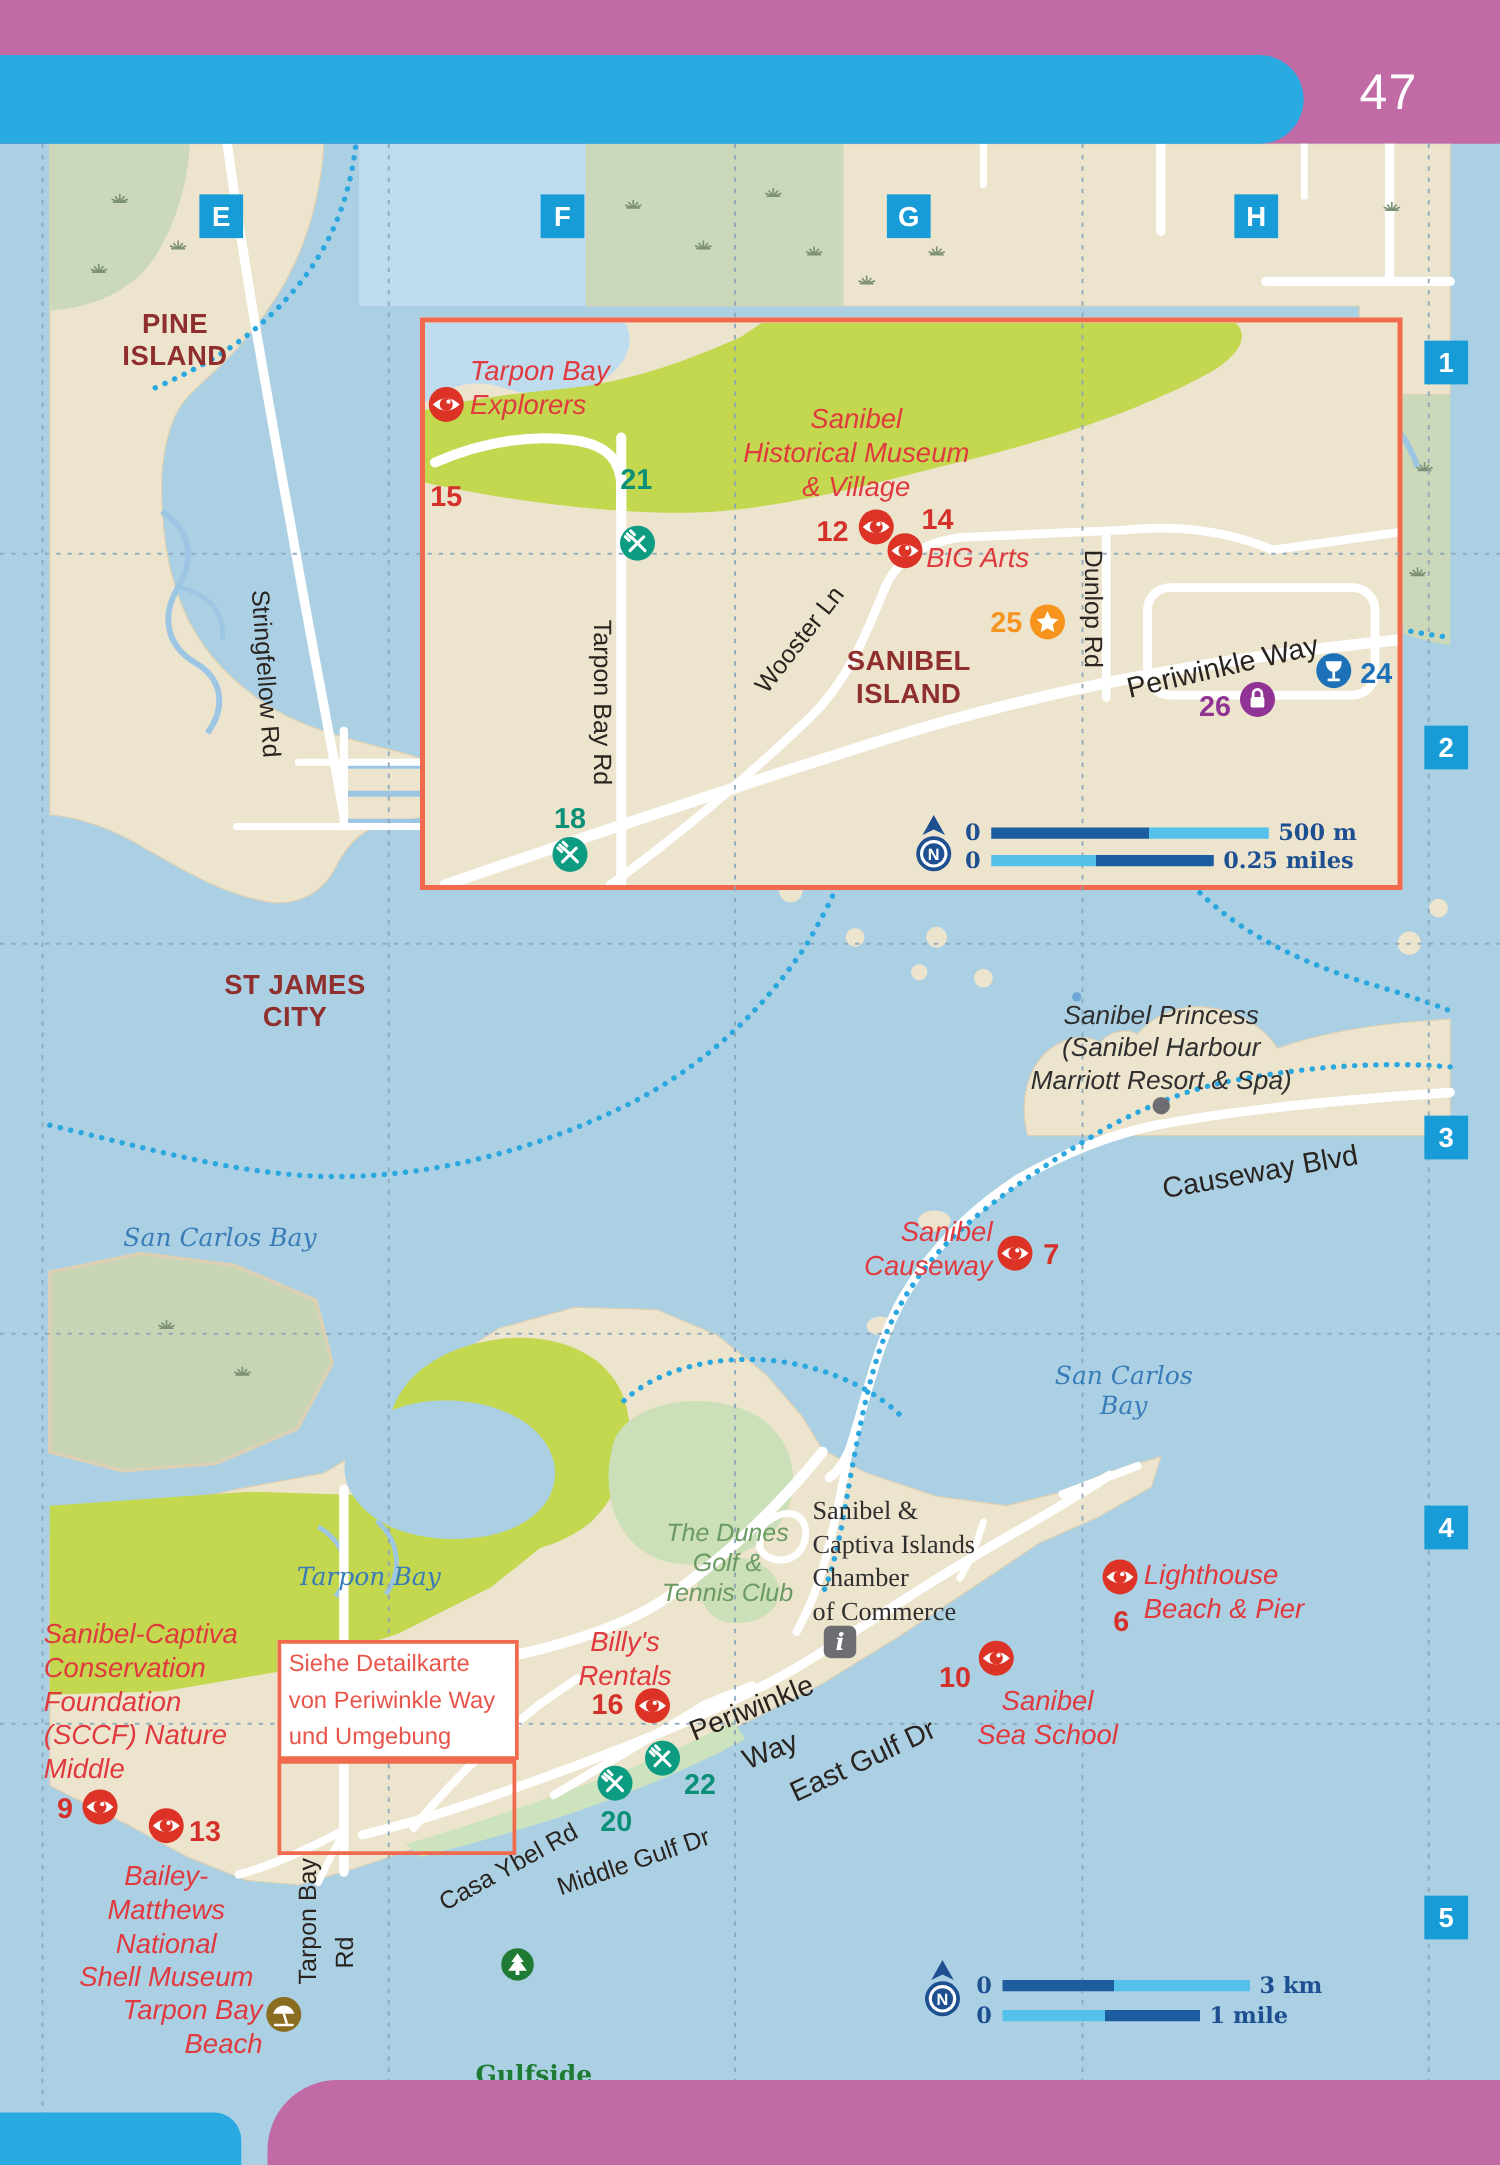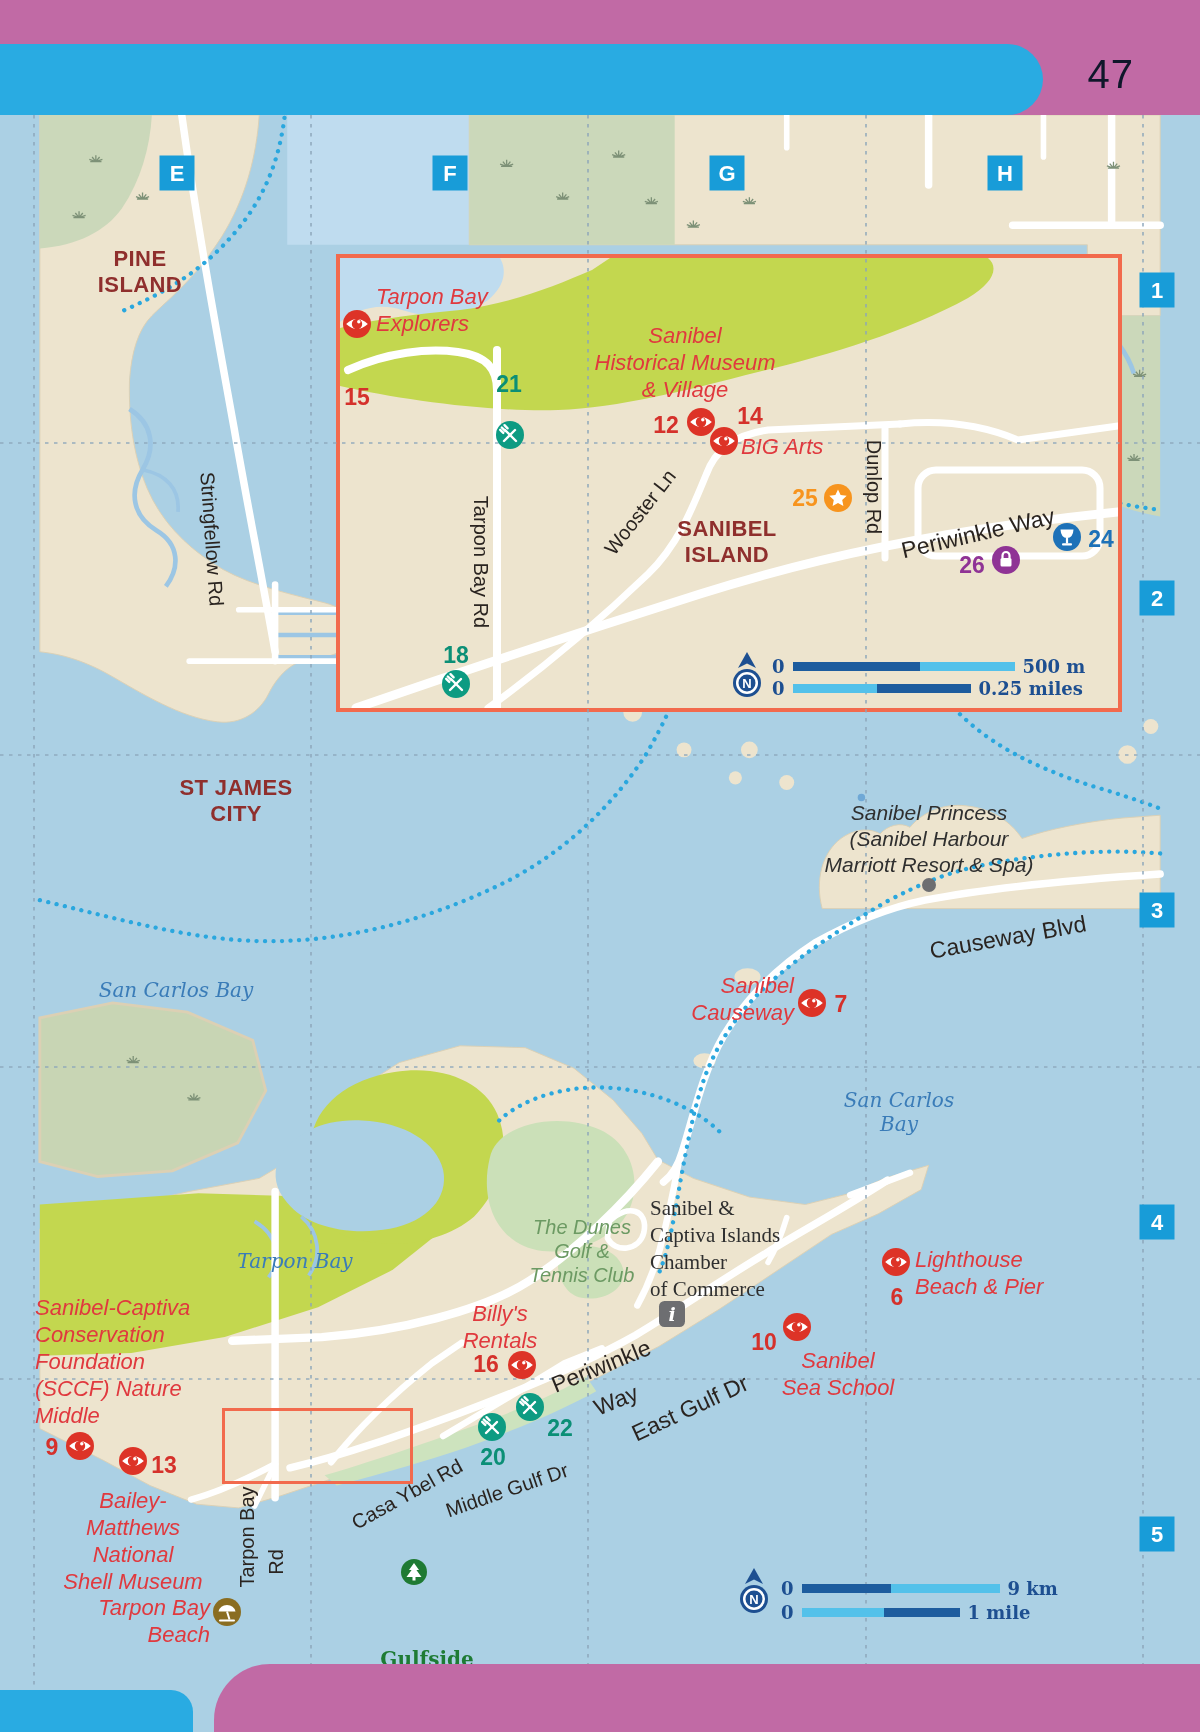--- a/index.html
+++ b/index.html
@@ -3,21 +3,21 @@
 <meta charset="utf-8">
 <style>
   html,body{margin:0;padding:0;background:#888;}
   .page{position:relative;width:1200px;height:1732px;overflow:hidden;background:#C16AA5;font-family:"Liberation Sans",sans-serif;}
   .map{position:absolute;left:0;top:115px;width:1200px;height:1617px;background:#ABD0E4;z-index:1;}
   .map svg{position:absolute;left:0;top:0;}
   .inset{position:absolute;left:336px;top:254px;width:786px;height:458px;border:4px solid #F26A4D;box-sizing:border-box;z-index:3;background:#EDE4CE;overflow:hidden;}
   .gridlayer{position:absolute;left:0;top:0;width:1200px;height:1732px;z-index:4;pointer-events:none;}
   .toplayer{position:absolute;left:0;top:0;width:1200px;height:1732px;z-index:5;}
   .bluebar{position:absolute;left:0;top:44px;width:1043px;height:71px;background:#29ABE2;border-radius:0 36px 36px 0;z-index:6;}
-  .pagenum{position:absolute;right:66px;top:52px;color:#0f172a;font-size:40px;font-weight:300;letter-spacing:1px;z-index:7;}
+  .pagenum{position:absolute;right:66px;top:52px;color:#ffffff;font-size:40px;font-weight:300;letter-spacing:1px;z-index:7;}
   .bottompink{position:absolute;left:214px;top:1664px;width:986px;height:68px;background:#C16AA5;border-radius:56px 0 0 0;z-index:6;}
   .bottomcyan{position:absolute;left:0;top:1690px;width:193px;height:42px;background:#29ABE2;border-radius:0 22px 0 0;z-index:6;}
   .lbl{position:absolute;white-space:pre-line;}
   .place{color:#8F2F2D;font-weight:bold;font-size:22px;line-height:26px;text-align:center;letter-spacing:.4px;}
   .water{color:#3A7CB8;font-style:italic;font-size:20px;line-height:24px;font-family:"DejaVu Serif",serif;text-align:center;}
   .poi{color:#E0393E;font-style:italic;font-size:22px;line-height:27px;text-align:center;}
   .road{color:#2A2420;font-size:20px;line-height:22px;text-align:center;}
   .roadbig{font-size:23px;}
   .blacki{color:#2F2F2F;font-style:italic;font-size:21px;line-height:26px;text-align:center;}
   .blackr{color:#2F2F2F;font-size:21px;line-height:27px;font-family:Liberation Serif, serif;}
@@ -171,20 +171,23 @@
     <svg width="1200" height="1732">
       <g stroke="#8CA6BA" stroke-width="1.6" stroke-dasharray="3.5 5.5" opacity="0.9">
         <path d="M34,115 V1732 M311,115 V1732 M588,115 V1732 M866,115 V1732 M1143,115 V1732"></path>
         <path d="M0,443 H1200 M0,755 H1200 M0,1067 H1200 M0,1379 H1200"></path>
       </g>
     </svg>
   </div>
 
   <div class="toplayer">
 
+    <div class="notebox">Siehe Detailkarte
+von Periwinkle Way
+und Umgebung</div>
     <div class="arearect"></div>
 
     <div id="labels">
         <div class="lbl place" style="left: 140px; top: 272px; transform: translate(-50%, -50%);">PINE
 ISLAND</div>
         <div class="lbl place" style="left: 236px; top: 801px; transform: translate(-50%, -50%);">ST JAMES
 CITY</div>
         <div class="lbl place" style="left: 727px; top: 542px; transform: translate(-50%, -50%);">SANIBEL
 ISLAND</div>
         <div class="lbl water" style="left: 176px; top: 990px; transform: translate(-50%, -50%);">San Carlos Bay</div>
@@ -408,21 +411,21 @@
     <div class="compass" style="left:737px;top:1566px"><svg width="34" height="50" viewBox="0 0 34 50">
           <path d="M17,2 L26,18 L17,13.5 L8,18 Z" fill="#1D4F91"></path>
           <circle cx="17" cy="33" r="14" fill="#1D4F91"></circle>
           <circle cx="17" cy="33" r="11" fill="#fff"></circle>
           <circle cx="17" cy="33" r="8.5" fill="#1D4F91"></circle>
           <text x="17" y="38" font-size="13" font-weight="bold" fill="#fff" text-anchor="middle" font-family="Liberation Sans, sans-serif">N</text>
         </svg></div>
     <div class="sbrow" style="left:781px;top:1578px">
       <span class="sbzero">0</span>
       <div class="sbbar" style="width:198px;background:linear-gradient(90deg,#1D5C9E 0 45%,#53C1EA 45% 100%)"></div>
-      <span class="sblabel">9  km</span>
+      <span class="sblabel">3  km</span>
     </div>
     <div class="sbrow" style="left:781px;top:1602px">
       <span class="sbzero">0</span>
       <div class="sbbar" style="width:158px;background:linear-gradient(90deg,#53C1EA 0 52%,#1D5C9E 52% 100%)"></div>
       <span class="sblabel">1 mile</span>
     </div>
 
     <div id="gridlabels">
         <div class="gsq" style="left: 177px; top: 173px;">E</div>
         <div class="gsq" style="left: 450px; top: 173px;">F</div>

